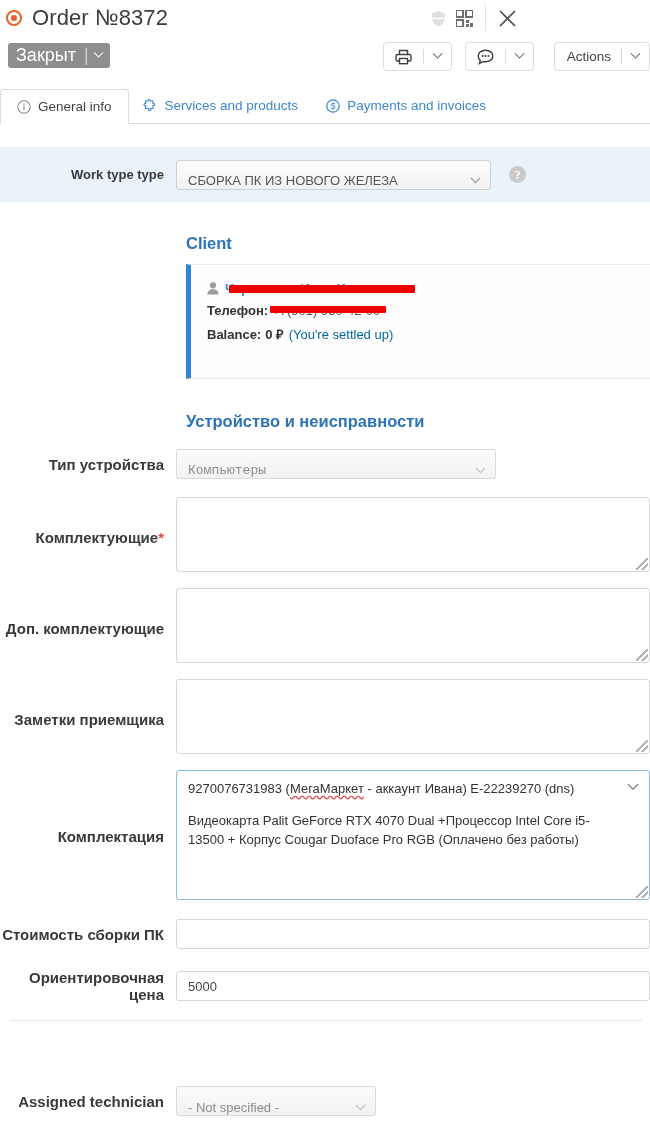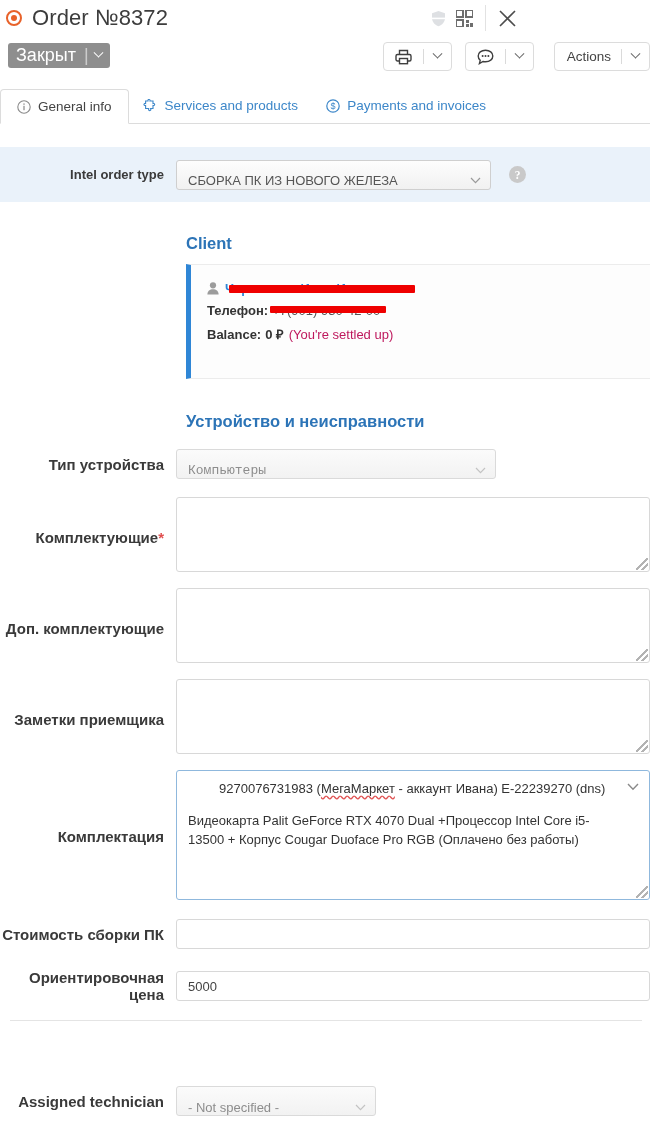--- a/index.html
+++ b/index.html
@@ -131,21 +131,21 @@
     padding: 16px 0 0 16px; overflow: hidden;
   }
   .cc-row { font-size: 13px; color: #333; margin-bottom: 7px; display: flex; align-items: center; }
   .cc-name { position: relative; display: flex; align-items: center; gap: 6px; }
   .person-icon { color: #9c9c9c; display: flex; align-items: center; }
   .redact-name { color: #2f86d6; font-size: 13px; font-weight: 600; position: relative; }
   .strike {
     position: absolute; background: #ef0000; border-radius: 1px;
   }
   .cc-key { font-weight: bold; }
-  .cc-muted { color: #be185d; font-weight: normal; text-align: right; }
+  .cc-muted { color: #0369a1; font-weight: normal; text-align: right; }
   .redact-phone { position: relative; color: #555; }
 
   
   .frow { position: absolute; left: 0; display: flex; }
   .frow .flabel {
     width: 176px; padding-right: 12px; text-align: right;
     font-size: 15px; font-weight: bold; color: #3a3a3a;
   }
   .req { color: #e04f4f; font-weight: bold; }
   .ta {
@@ -155,21 +155,21 @@
   }
   .ta .grip {
     position: absolute; right: 1px; bottom: 1px; width: 12px; height: 12px;
     background:
       linear-gradient(135deg, transparent 45%, #b3b3b3 45%, #b3b3b3 55%, transparent 55%),
       linear-gradient(135deg, transparent 70%, #b3b3b3 70%, #b3b3b3 80%, transparent 80%);
   }
   .ta.focused { border-color: #8fb8dd; }
   .ta-chevron { position: absolute; right: 10px; top: 8px; color: #8a8a8a; }
   .ta p { margin: 0; line-height: 1.42; }
-  .ta p.first { margin-bottom: 14px; margin-left: 31px; }
+  .ta p.first { margin-bottom: 14px; }
   .squiggle {
     text-decoration: underline;
     text-decoration-style: wavy;
     text-decoration-color: #e05252;
     text-underline-offset: 2px;
   }
   .inp {
     border: 1px solid #d8d8d8; border-radius: 3px; background: #fff;
     height: 30px; font-size: 13px; color: #444;
     display: flex; align-items: center; padding: 0 11px;
@@ -291,21 +291,21 @@
         <svg width="14" height="14" viewBox="0 0 14 14">
           <circle cx="7" cy="7" r="6.2" fill="none" stroke="#3d87c9" stroke-width="1.2"></circle>
           <text x="7" y="10.4" font-size="9" font-family="Liberation Sans, sans-serif" text-anchor="middle" fill="#3d87c9">$</text>
         </svg>
       </span>
       <span>Payments and invoices</span>
     </div>
   </div>
 
   <div class="wot-band">
-    <div class="lbl-right wot-label">Intel order type</div>
+    <div class="lbl-right wot-label">Work type type</div>
     <div class="sel" id="wot-select">
       <span>СБОРКА ПК ИЗ НОВОГО ЖЕЛЕЗА</span>
       <span class="sel-caret">
         <svg width="11" height="7" viewBox="0 0 11 7">
             <path d="M1 1 L5.5 5.6 L10 1" fill="none" stroke="currentColor" stroke-width="1.2"></path>
           </svg>
       </span>
     </div>
     <div class="help-dot">?</div>
   </div>

